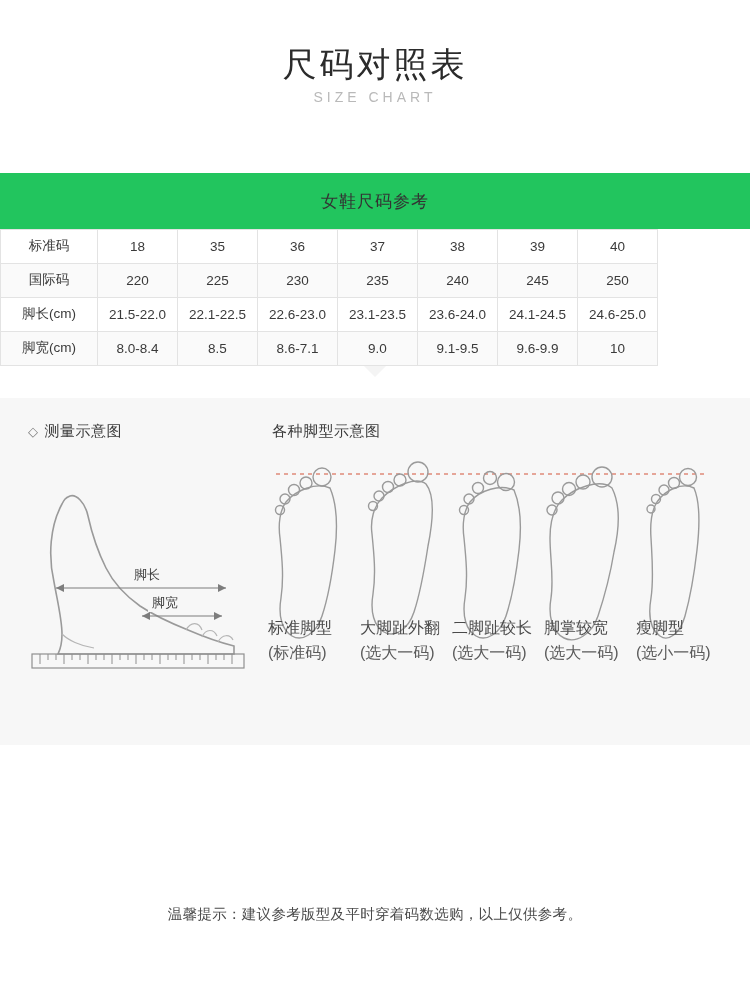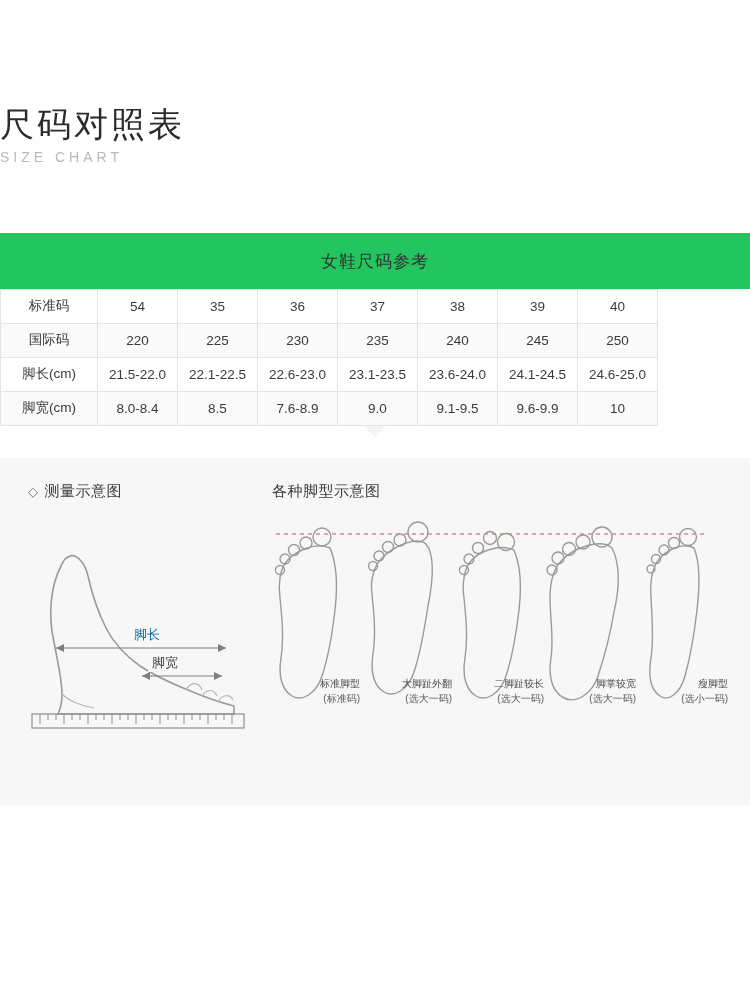--- a/index.html
+++ b/index.html
@@ -17,21 +17,22 @@
 
   .page {
     position: relative;
     width: 750px;
     height: 1008px;
     box-sizing: border-box;
   }
 
   
   .header {
-    padding-top: 104px;
+    padding-top: 44px;
+    text-align: center;
   }
   .title-cn {
     font-size: 34px;
     letter-spacing: 3px;
     color: #2b2b2b;
     font-weight: normal;
     margin: 0;
     line-height: 1.2;
   }
   .title-en {
@@ -147,22 +148,22 @@
 
   .foot-captions {
     position: absolute;
     left: 268px;
     top: 218px;
     width: 462px;
     display: flex;
   }
   .foot-caption {
     width: 92px;
-    text-align: right;
-    font-size: 10px;
+    text-align: left;
+    font-size: 16px;
     color: #4a4a4a;
     line-height: 1.55;
   }
   .foot-caption .sub {
     display: block;
     color: #5a5a5a;
   }
 
   .tip {
     position: absolute;
@@ -184,21 +185,21 @@
     <h1 class="title-cn">尺码对照表</h1>
     <div class="title-en">SIZE CHART</div>
   </div>
 
   <div class="table-wrap">
     <div class="table-header">女鞋尺码参考</div>
     <table class="size-table">
       <tbody>
         <tr>
           <td class="rowhead">标准码</td>
-          <td>54</td>
+          <td>18</td>
           <td>35</td>
           <td>36</td>
           <td>37</td>
           <td>38</td>
           <td>39</td>
           <td>40</td>
         </tr>
         <tr>
           <td class="rowhead">国际码</td>
           <td>220</td>
@@ -216,21 +217,21 @@
           <td>22.6-23.0</td>
           <td>23.1-23.5</td>
           <td>23.6-24.0</td>
           <td>24.1-24.5</td>
           <td>24.6-25.0</td>
         </tr>
         <tr>
           <td class="rowhead">脚宽(cm)</td>
           <td>8.0-8.4</td>
           <td>8.5</td>
-          <td>7.6-8.9</td>
+          <td>8.6-7.1</td>
           <td>9.0</td>
           <td>9.1-9.5</td>
           <td>9.6-9.9</td>
           <td>10</td>
         </tr>
       </tbody>
     </table>
     <div class="arrow-row">
       <div class="arrow-down"></div>
     </div>
@@ -289,21 +290,21 @@
 
       <line x1="34" y1="124" x2="204" y2="124" stroke="#7d7d7d" stroke-width="1.1"></line>
       <polygon points="34,124 42,120 42,128" fill="#7d7d7d"></polygon>
       <polygon points="204,124 196,120 196,128" fill="#7d7d7d"></polygon>
 
       <line x1="120" y1="152" x2="200" y2="152" stroke="#7d7d7d" stroke-width="1.1"></line>
       <polygon points="120,152 128,148 128,156" fill="#7d7d7d"></polygon>
       <polygon points="200,152 192,148 192,156" fill="#7d7d7d"></polygon>
     </svg>
 
-    <div style="position:absolute; left:130px; top:168px; font-size:13px; color:#0369a1; background:#f7f7f7; padding:0 4px;">脚长</div>
+    <div style="position:absolute; left:130px; top:168px; font-size:13px; color:#404040; background:#f7f7f7; padding:0 4px;">脚长</div>
     <div style="position:absolute; left:148px; top:196px; font-size:13px; color:#3a3a3a; background:#f7f7f7; padding:0 4px;">脚宽</div>
 
     <svg class="right-diagram" viewBox="0 0 462 250">
 
       <line x1="8" y1="18" x2="438" y2="18" stroke="#e08a7a" stroke-width="1.4" stroke-dasharray="4,4"></line>
 
       <g transform="translate(10,10)" stroke="#9a9a9a" fill="none" stroke-width="1.4">
         <circle cx="44" cy="11" r="9"></circle>
         <circle cx="28" cy="17" r="6"></circle>
           <circle cx="16" cy="24" r="5.5"></circle>
@@ -376,14 +377,15 @@
         <span>脚掌较宽</span>
         <span class="sub">(选大一码)</span>
       </div>
       <div class="foot-caption">
         <span>瘦脚型</span>
         <span class="sub">(选小一码)</span>
       </div>
     </div>
   </div>
 
+  <div class="tip">温馨提示：建议参考版型及平时穿着码数选购，以上仅供参考。</div>
 
 </div>
 
 </body></html>

